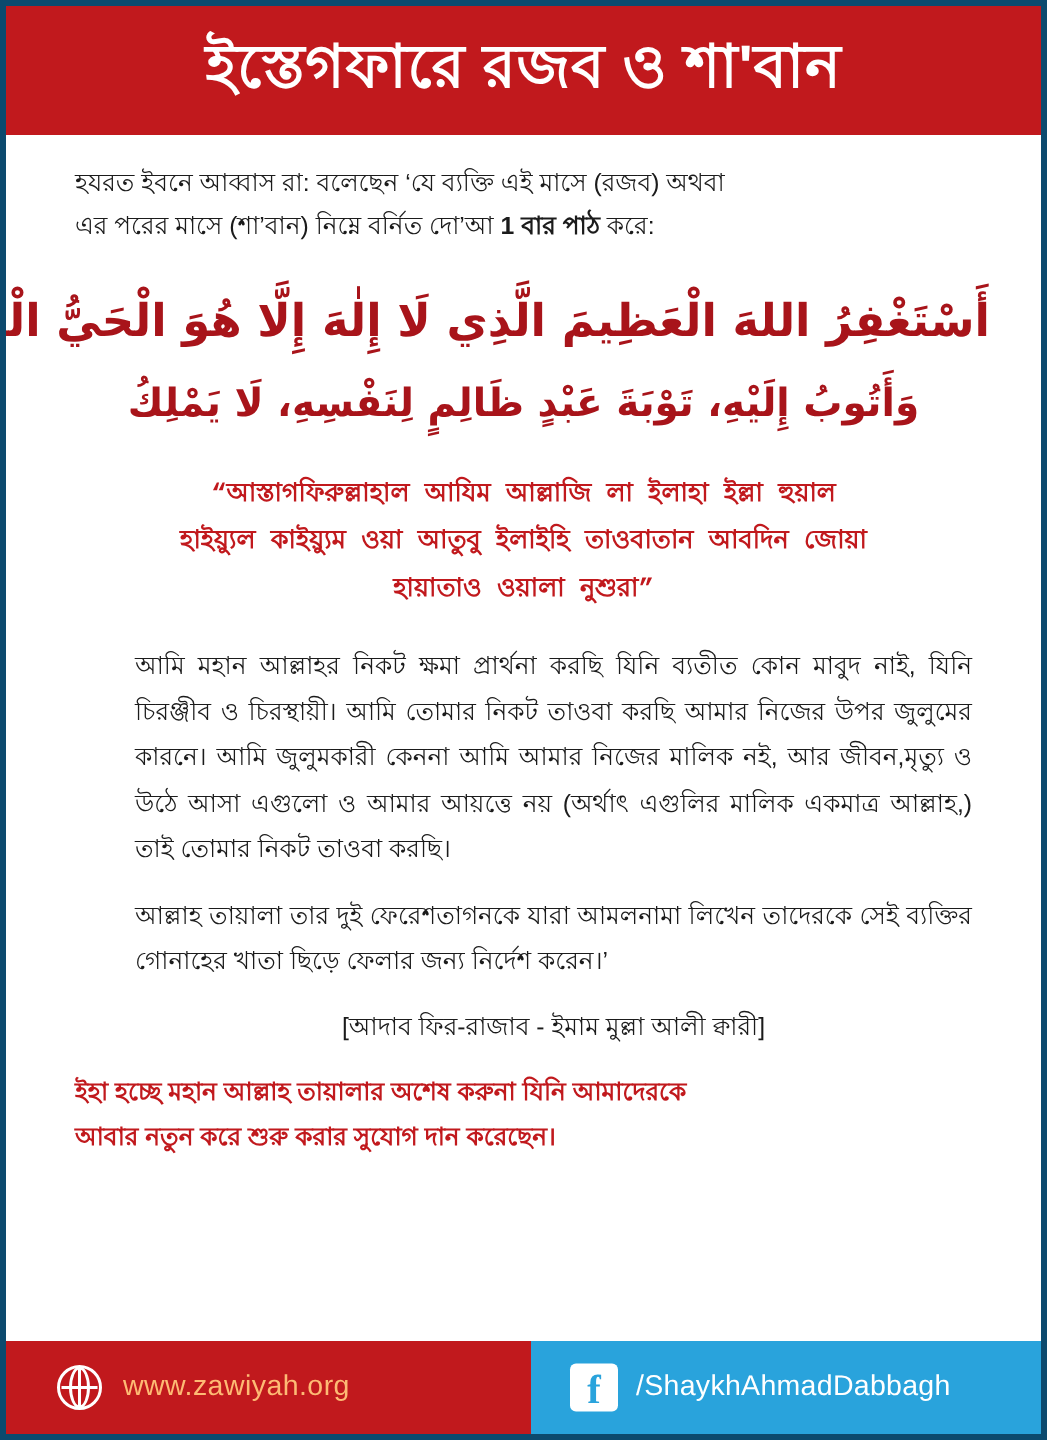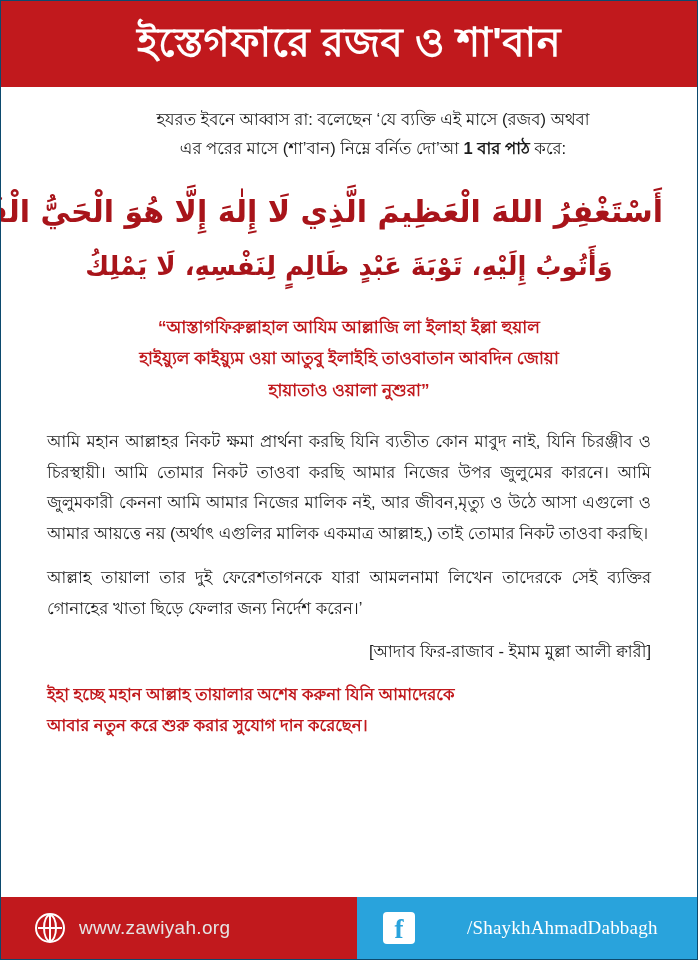--- a/index.html
+++ b/index.html
@@ -8,21 +8,21 @@
     height: 960px;
     background: #ffffff;
     font-family: "Liberation Sans", sans-serif;
   }
   #page {
     position: relative;
     width: 698px;
     height: 960px;
     background: #ffffff;
     overflow: hidden;
-    border: 1px solid #0c4a6e;
+    border: 4px solid #0c4a6e;
   }
 
   
   .header-banner {
     background: #c1191d;
     width: 100%;
     padding: 16px 10px 20px 10px;
     text-align: center;
   }
   .header-title {
@@ -30,26 +30,25 @@
     font-size: 40px;
     line-height: 1.25;
     font-weight: bold;
     letter-spacing: 0.5px;
     font-family: "Liberation Sans", "DejaVu Sans", sans-serif;
   }
 
   
   .intro {
     padding: 18px 46px 6px 46px;
-    text-align: center;
+    text-align: left;
     color: #1b1b1b;
     font-size: 16.5px;
     line-height: 1.75;
     font-family: "Liberation Sans", "DejaVu Sans", sans-serif;
-    margin-left: 48px;
   }
   .intro .bold { font-weight: bold; }
 
   
   .arabic-block {
     padding: 14px 34px 10px 34px;
     text-align: center;
     direction: rtl;
   }
   .arabic-line {
@@ -64,41 +63,42 @@
   .arabic-line.l3 { font-size: 26px; }
 
   
   .translit {
     padding: 10px 42px 4px 42px;
     text-align: center;
     color: #c1191d;
     font-size: 17px;
     font-weight: bold;
     line-height: 1.85;
-    font-family: Liberation Sans, sans-serif;
+    font-family: Liberation Mono, monospace;
   }
 
   
   .body-wrap {
     padding: 16px 46px 0 46px;
+    margin-left: 40px;
   }
   .body-para {
     color: #1b1b1b;
     font-size: 16.5px;
     line-height: 1.85;
     text-align: justify;
     font-family: "Liberation Sans", "DejaVu Sans", sans-serif;
     margin-bottom: 14px;
   }
   .body-para.p2 { text-align: justify; }
   .source-line {
     color: #1b1b1b;
     font-size: 16.5px;
     line-height: 1.7;
-    text-align: right;
+    text-align: center;
     font-family: "Liberation Sans", "DejaVu Sans", sans-serif;
   }
 
   
   .closing {
     padding: 14px 46px 10px 46px;
     color: #c1191d;
     font-size: 16.5px;
     font-weight: bold;
     line-height: 1.85;
@@ -144,21 +144,21 @@
     height: 0; margin-top: -1px;
     border-top: 2px solid #ffffff;
   }
   .globe .ellipse {
     position: absolute;
     left: 6px; right: 6px; top: -1px; bottom: -1px;
     border: 2px solid #ffffff;
     border-radius: 50%;
   }
   .site-url {
-    color: #e5e5e5;
+    color: #fdba74;
     font-size: 19px;
     letter-spacing: 0.3px;
     font-family: "Liberation Sans", sans-serif;
     text-align: right;
   }
   .footer-right {
     flex: 0 0 340px;
     height: 100%;
     background: #29a3dc;
     display: flex;
@@ -180,22 +180,21 @@
     color: #29a3dc;
     font-size: 27px;
     font-weight: bold;
     line-height: 30px;
     font-family: "Liberation Serif", serif;
   }
   .fb-handle {
     color: #ffffff;
     font-size: 19px;
     letter-spacing: 0.2px;
-    font-family: Liberation Serif, serif;
-    margin-left: 40px;
+    font-family: Liberation Sans, sans-serif;
   }
 </style>
 </head>
 <body>
 
 <div id="page">
 
   <div class="header-banner">
     <div class="header-title">ইস্তেগফারে রজব ও শা'বান</div>
   </div>

